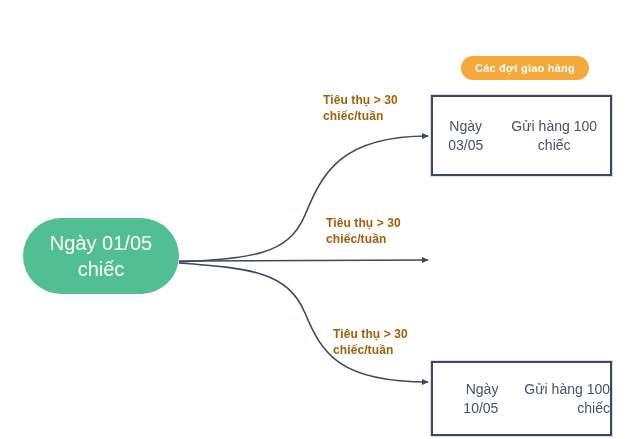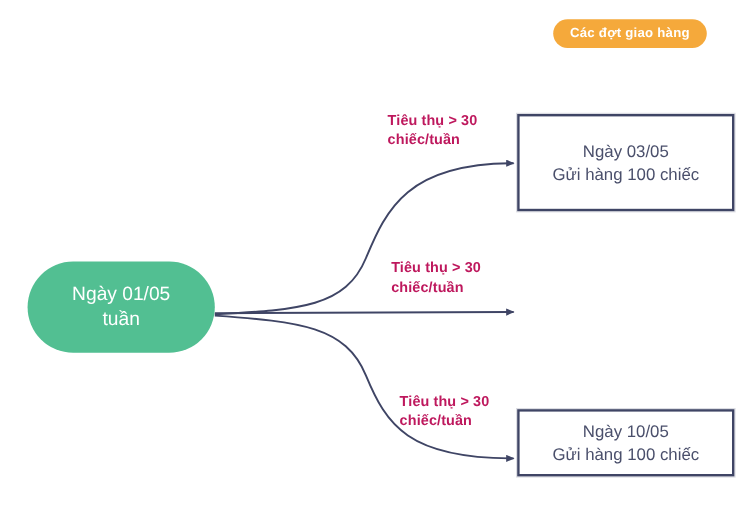--- a/index.html
+++ b/index.html
@@ -38,20 +38,21 @@
     border-radius: 999px;
     font-size: 11px;
     font-weight: 700;
     letter-spacing: 0.2px;
     display: flex;
     align-items: center;
     justify-content: center;
     white-space: nowrap;
     line-height: 1;
     padding: 12px 14px;
+    margin-top: 40px;
   }
   #pill-order {
     left: 22px;
     top: 140px;
     height: 21px;
   }
   #pill-shipments {
     left: 461px;
     top: 16px;
     height: 21px;
@@ -65,53 +66,52 @@
     width: 156px;
     height: 76px;
     background: #52bf92;
     border-radius: 38px;
     color: #ffffff;
     display: flex;
     flex-direction: column;
     align-items: center;
     justify-content: center;
     text-align: center;
-    font-size: 16px;
+    font-size: 20px;
     line-height: 1.32;
     box-sizing: border-box;
     padding: 0 10px;
   }
 
   
   .box {
     position: absolute;
     left: 431px;
     width: 181px;
     height: 81px;
     box-sizing: border-box;
     background: #ffffff;
     border: 2px solid #3f4565;
     box-shadow: 0 0 0 1px rgba(63,69,101,0.18);
     color: #4a4f6b;
     display: flex;
-    flex-direction: column;
     align-items: center;
     justify-content: center;
     text-align: center;
     font-size: 14px;
     line-height: 1.34;
   }
   #box-0 { top: 95px; }
   #box-1 { top: 218px; }
-  #box-2 { top: 341px; height: 56px; }
+  #box-2 { top: 361px; height: 75px; text-align: right; }
 
   
   .edge-label {
     position: absolute;
-    color: #be185d;
+    color: #a16207;
     font-size: 12px;
     font-weight: 700;
     line-height: 1.32;
     white-space: pre-line;
     letter-spacing: 0.1px;
   }
   #edge-label-0 { left: 323px; top: 93px; }
   #edge-label-1 { left: 326px; top: 216px; }
   #edge-label-2 { left: 333px; top: 327px; }
 </style>
@@ -132,21 +132,21 @@
     <path d="M179,261 L428,260" fill="none" stroke="#3f4565" stroke-width="1.6" marker-end="url(#arrowhead)"></path>
 
     <path d="M179,263 C250,268 288,272 305,313 C322,354 340,382 428,382" fill="none" stroke="#3f4565" stroke-width="1.6" marker-end="url(#arrowhead)"></path>
   </svg>
 
 
   <div class="pill" id="pill-shipments">Các đợt giao hàng</div>
 
   <div id="node-source">
     <span>Ngày 01/05</span>
-    <span>tuần</span>
+    <span>chiếc</span>
   </div>
 
   <div class="edge-label" id="edge-label-0">Tiêu thụ &gt; 30
 chiếc/tuần</div>
   <div class="edge-label" id="edge-label-1">Tiêu thụ &gt; 30
 chiếc/tuần</div>
   <div class="edge-label" id="edge-label-2">Tiêu thụ &gt; 30
 chiếc/tuần</div>
 
   <div class="box" id="box-0">

